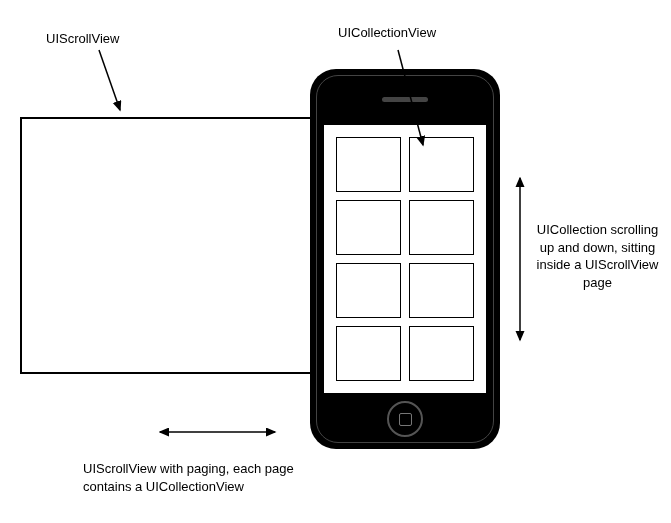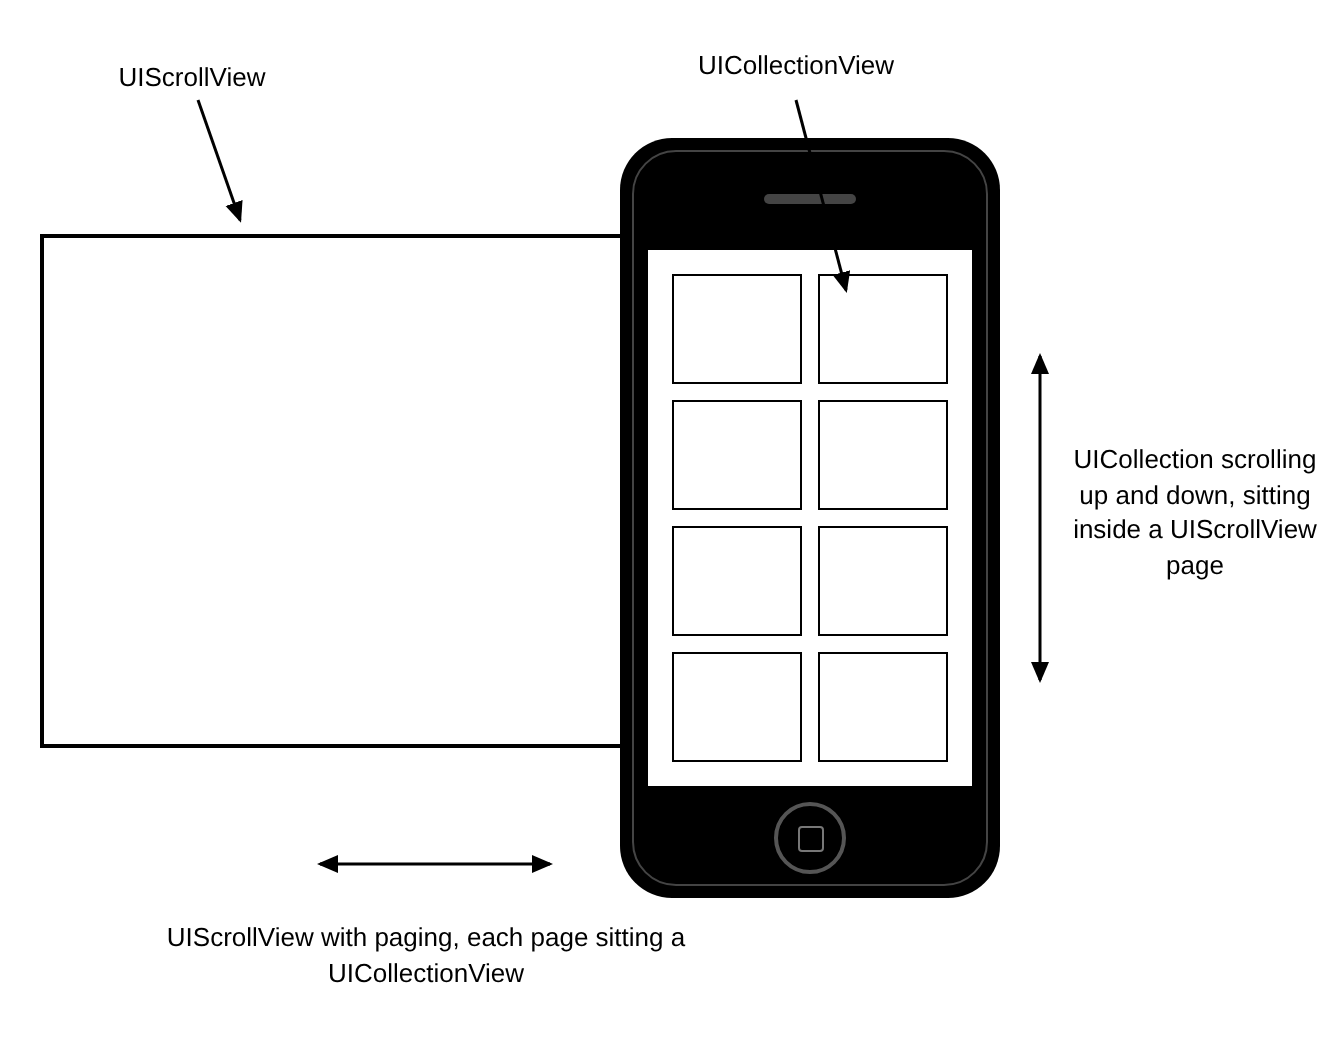--- a/index.html
+++ b/index.html
@@ -9,21 +9,20 @@
     height: 523px;
     font-family: Arial, Helvetica, sans-serif;
     font-size: 13px;
     color: #000;
     background: #fff;
     position: relative;
     overflow: hidden;
   }
   .label {
     position: absolute;
-    text-align: center;
     line-height: 1.35;
   }
   .scrollview-box {
     position: absolute;
     border: 2px solid #000;
     background: #fff;
   }
   .phone {
     position: absolute;
     background: #000;
@@ -94,23 +93,23 @@
     overflow: visible;
   }
 </style>
 </head>
 <body>
 
 <div class="label" style="left:46px; top:30px; width:100px;">UIScrollView</div>
 
 <div class="label" style="left:338px; top:24px; width:120px;">UICollectionView</div>
 
-<div class="label" style="left:530px; top:221px; width:135px; ">UICollection scrolling up and down, sitting inside a UIScrollView page</div>
+<div class="label" style="left:530px; top:221px; width:135px; text-align:center;">UICollection scrolling up and down, sitting inside a UIScrollView page</div>
 
-<div class="label" style="left:83px; top:460px; width:260px;">UIScrollView with paging, each page sitting a UICollectionView</div>
+<div class="label" style="left:83px; top:460px; width:260px;">UIScrollView with paging, each page contains a UICollectionView</div>
 
 <div class="scrollview-box" style="left:20px; top:117px; width:292px; height:253px;"></div>
 
 <div class="phone" style="left:310px; top:69px; width:190px; height:380px;">
   <div class="phone-inner"></div>
   <div class="earpiece"></div>
   <div class="home-btn"></div>
   <div class="screen">
     <div class="grid">
       <div class="cell"></div>

